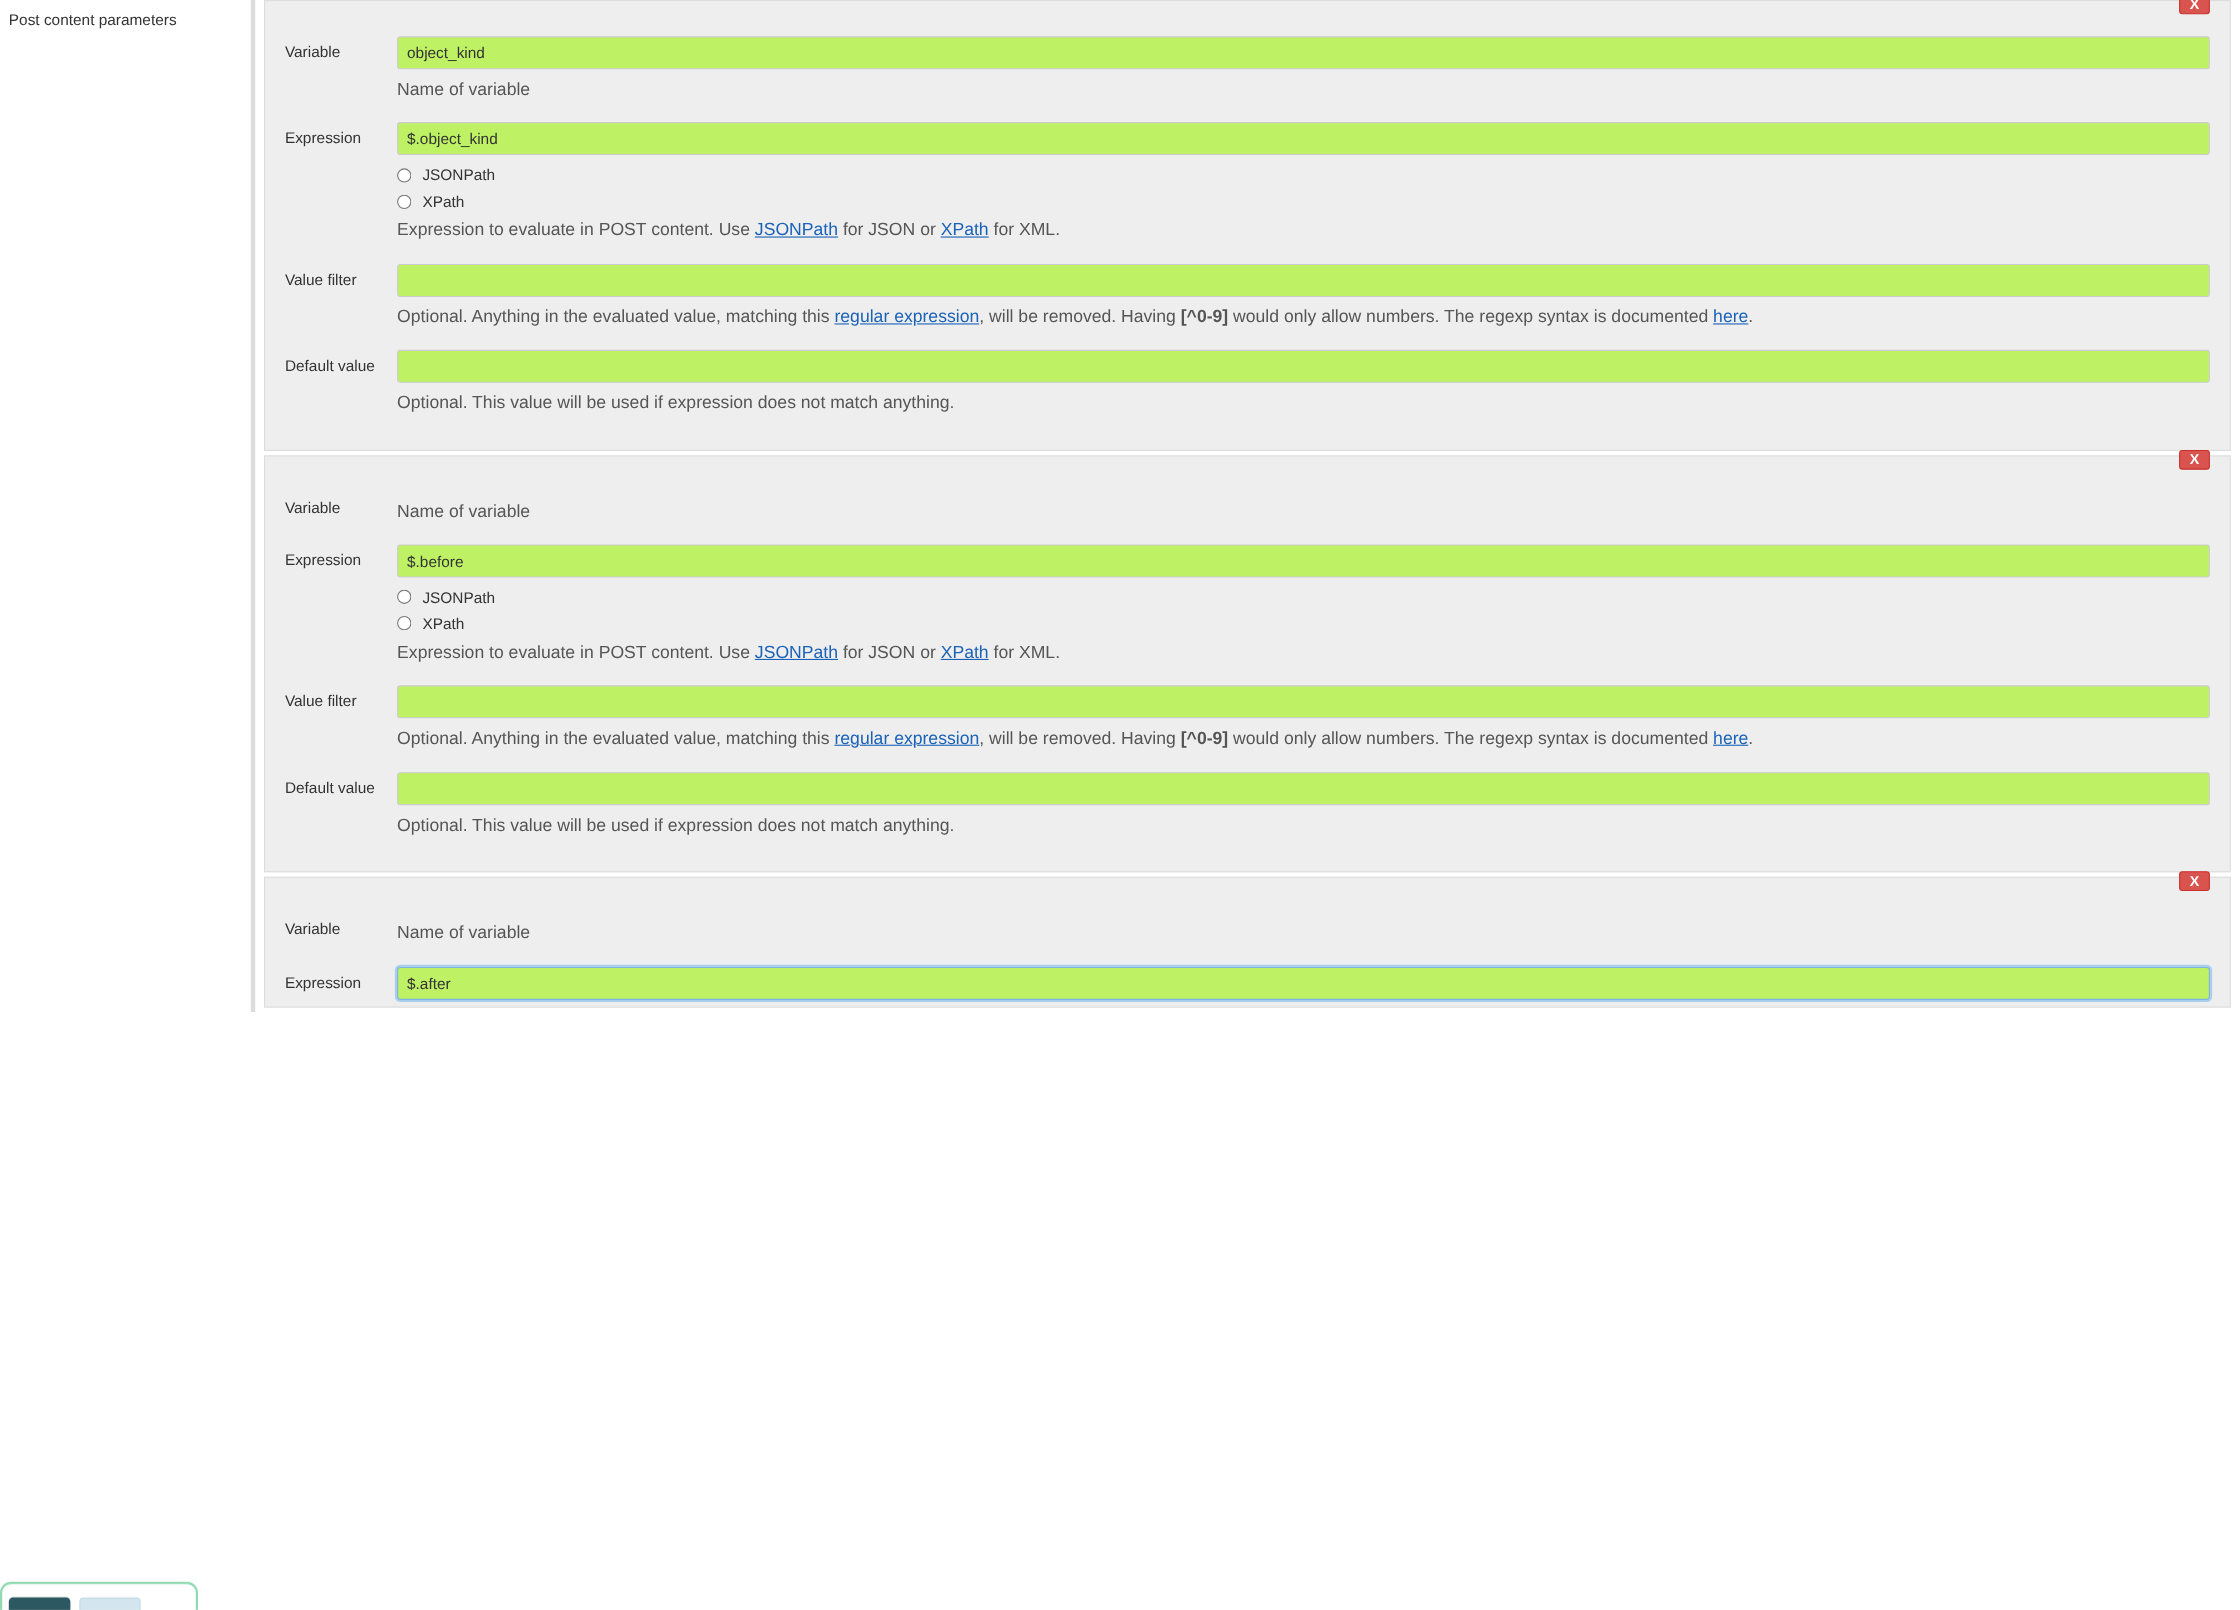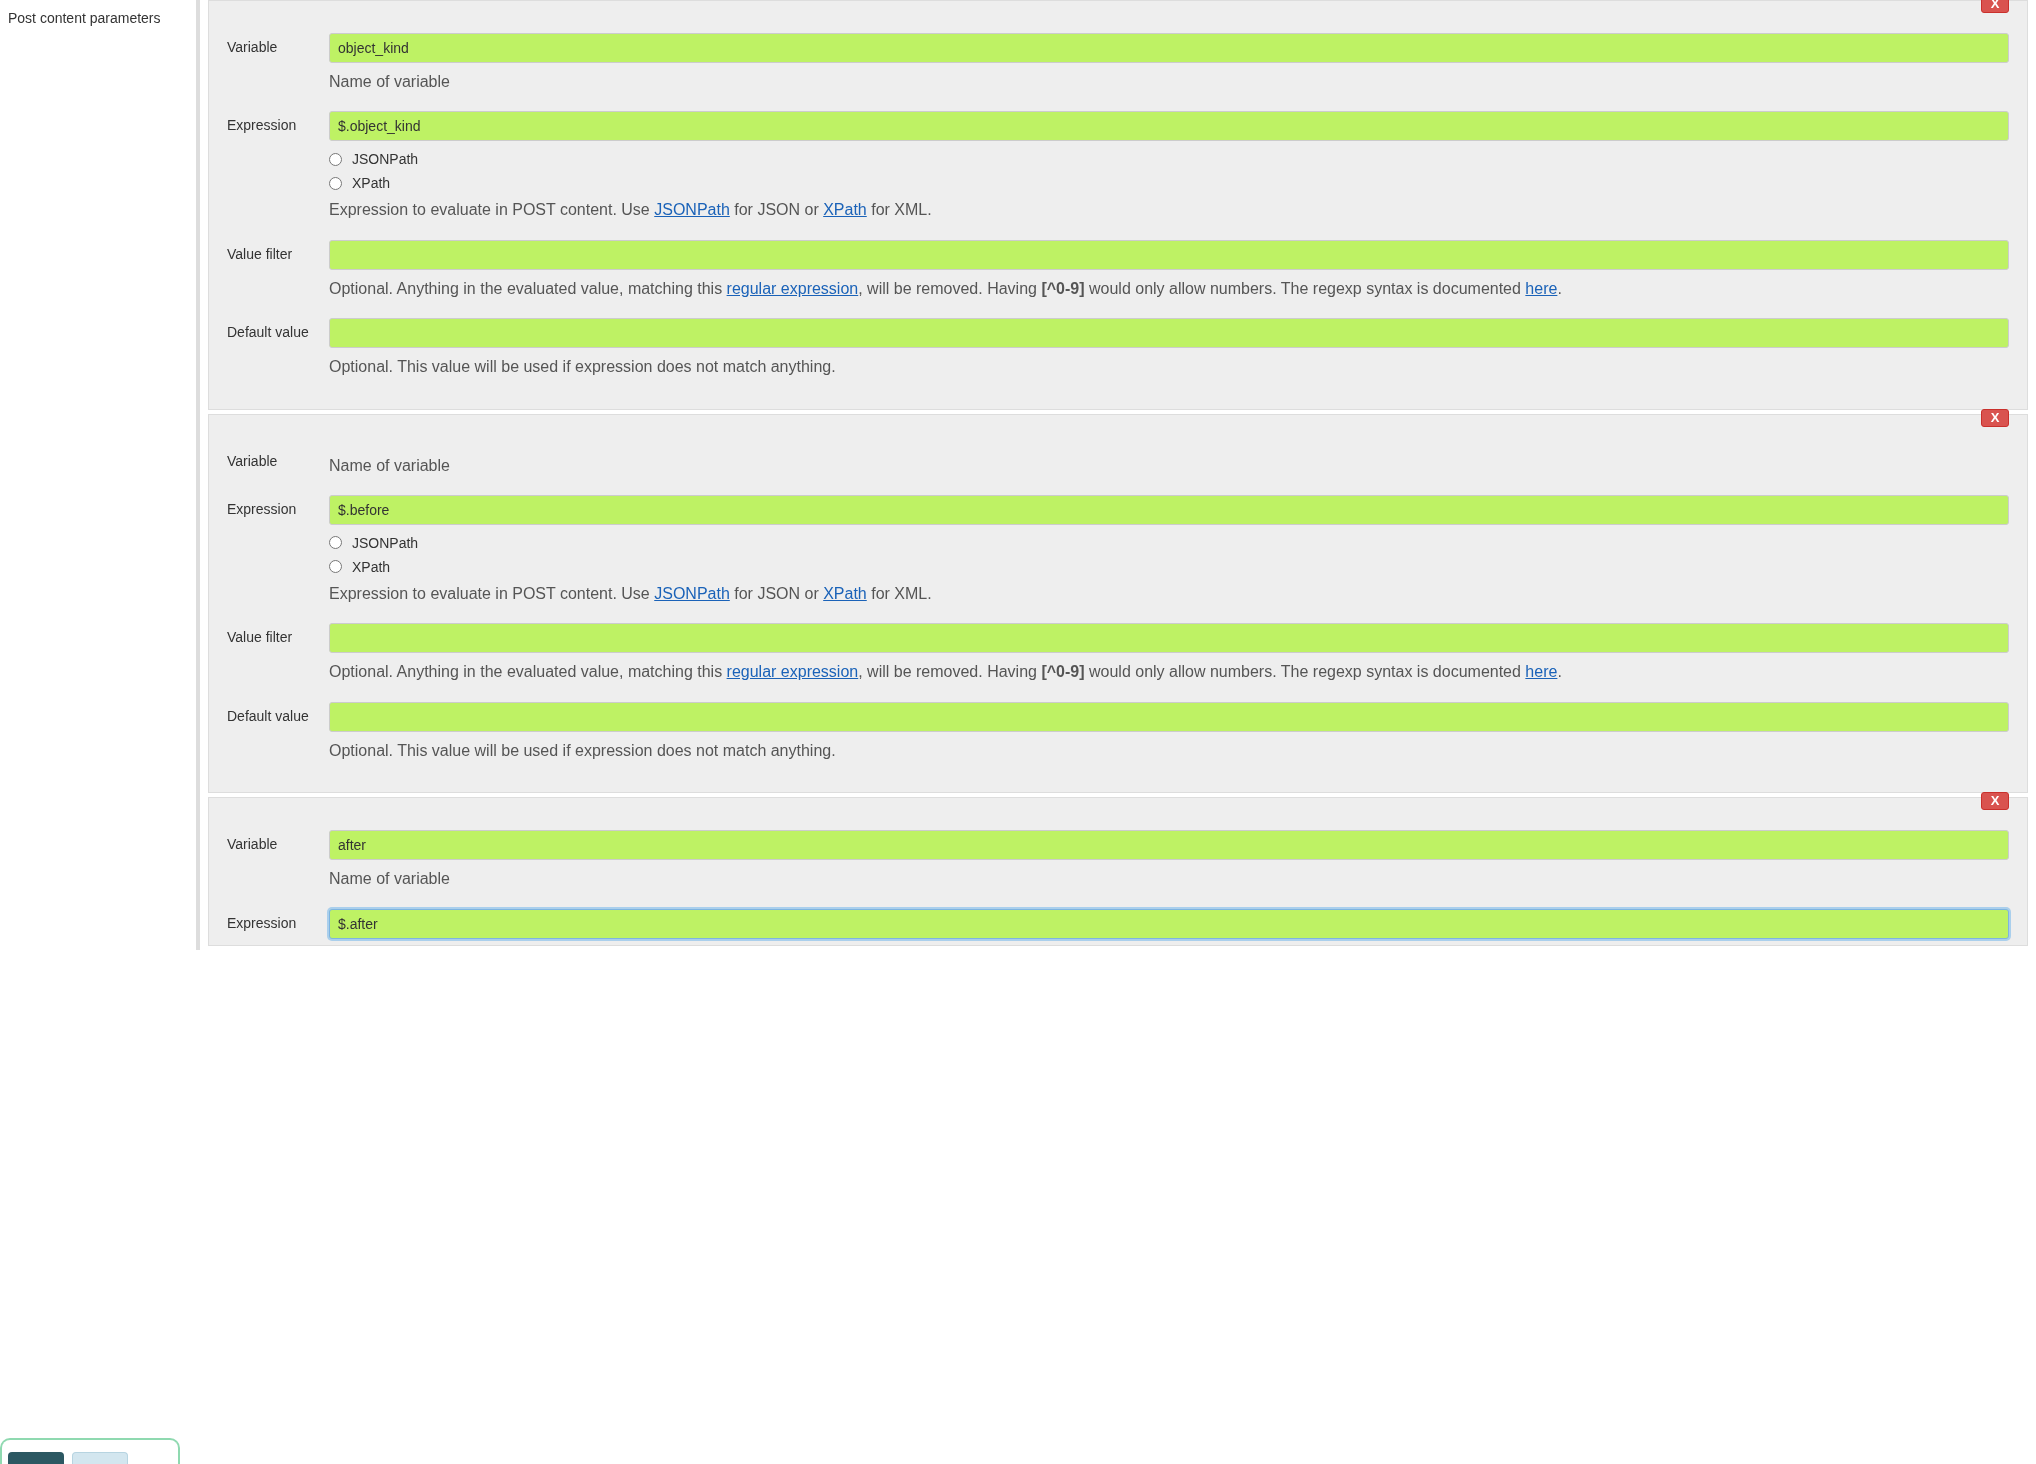--- a/index.html
+++ b/index.html
@@ -11,21 +11,21 @@
       font-family: -apple-system, BlinkMacSystemFont, "Segoe UI", Helvetica, Arial, sans-serif;
       font-size: 14px;
       color: #333;
       background: #fff;
     }
     .container {
       display: flex;
       width: 100%;
     }
     .left-panel {
-      width: 196px;
+      width: 228px;
       padding: 10px 8px;
       flex-shrink: 0;
     }
     .section-label {
       color: #333;
       font-size: 14px;
     }
     .right-panel {
       flex: 1;
       border-left: 4px solid #ddd;
@@ -256,21 +256,20 @@
         </div>
       </div>
     </div>
 
     <div class="param-block" style="padding-bottom:0;">
       <div class="close-btn">X</div>
 
       <div class="form-row">
         <div class="form-label">Variable</div>
         <div class="form-field">
-          <input type="text" class="text-input" value="after" style="">
           <div class="help-text">Name of variable</div>
         </div>
       </div>
 
       <div class="form-row" style="margin-bottom:6px;">
         <div class="form-label">Expression</div>
         <div class="form-field">
           <input type="text" class="text-input focused" value="$.after" style="">
         </div>
       </div>

